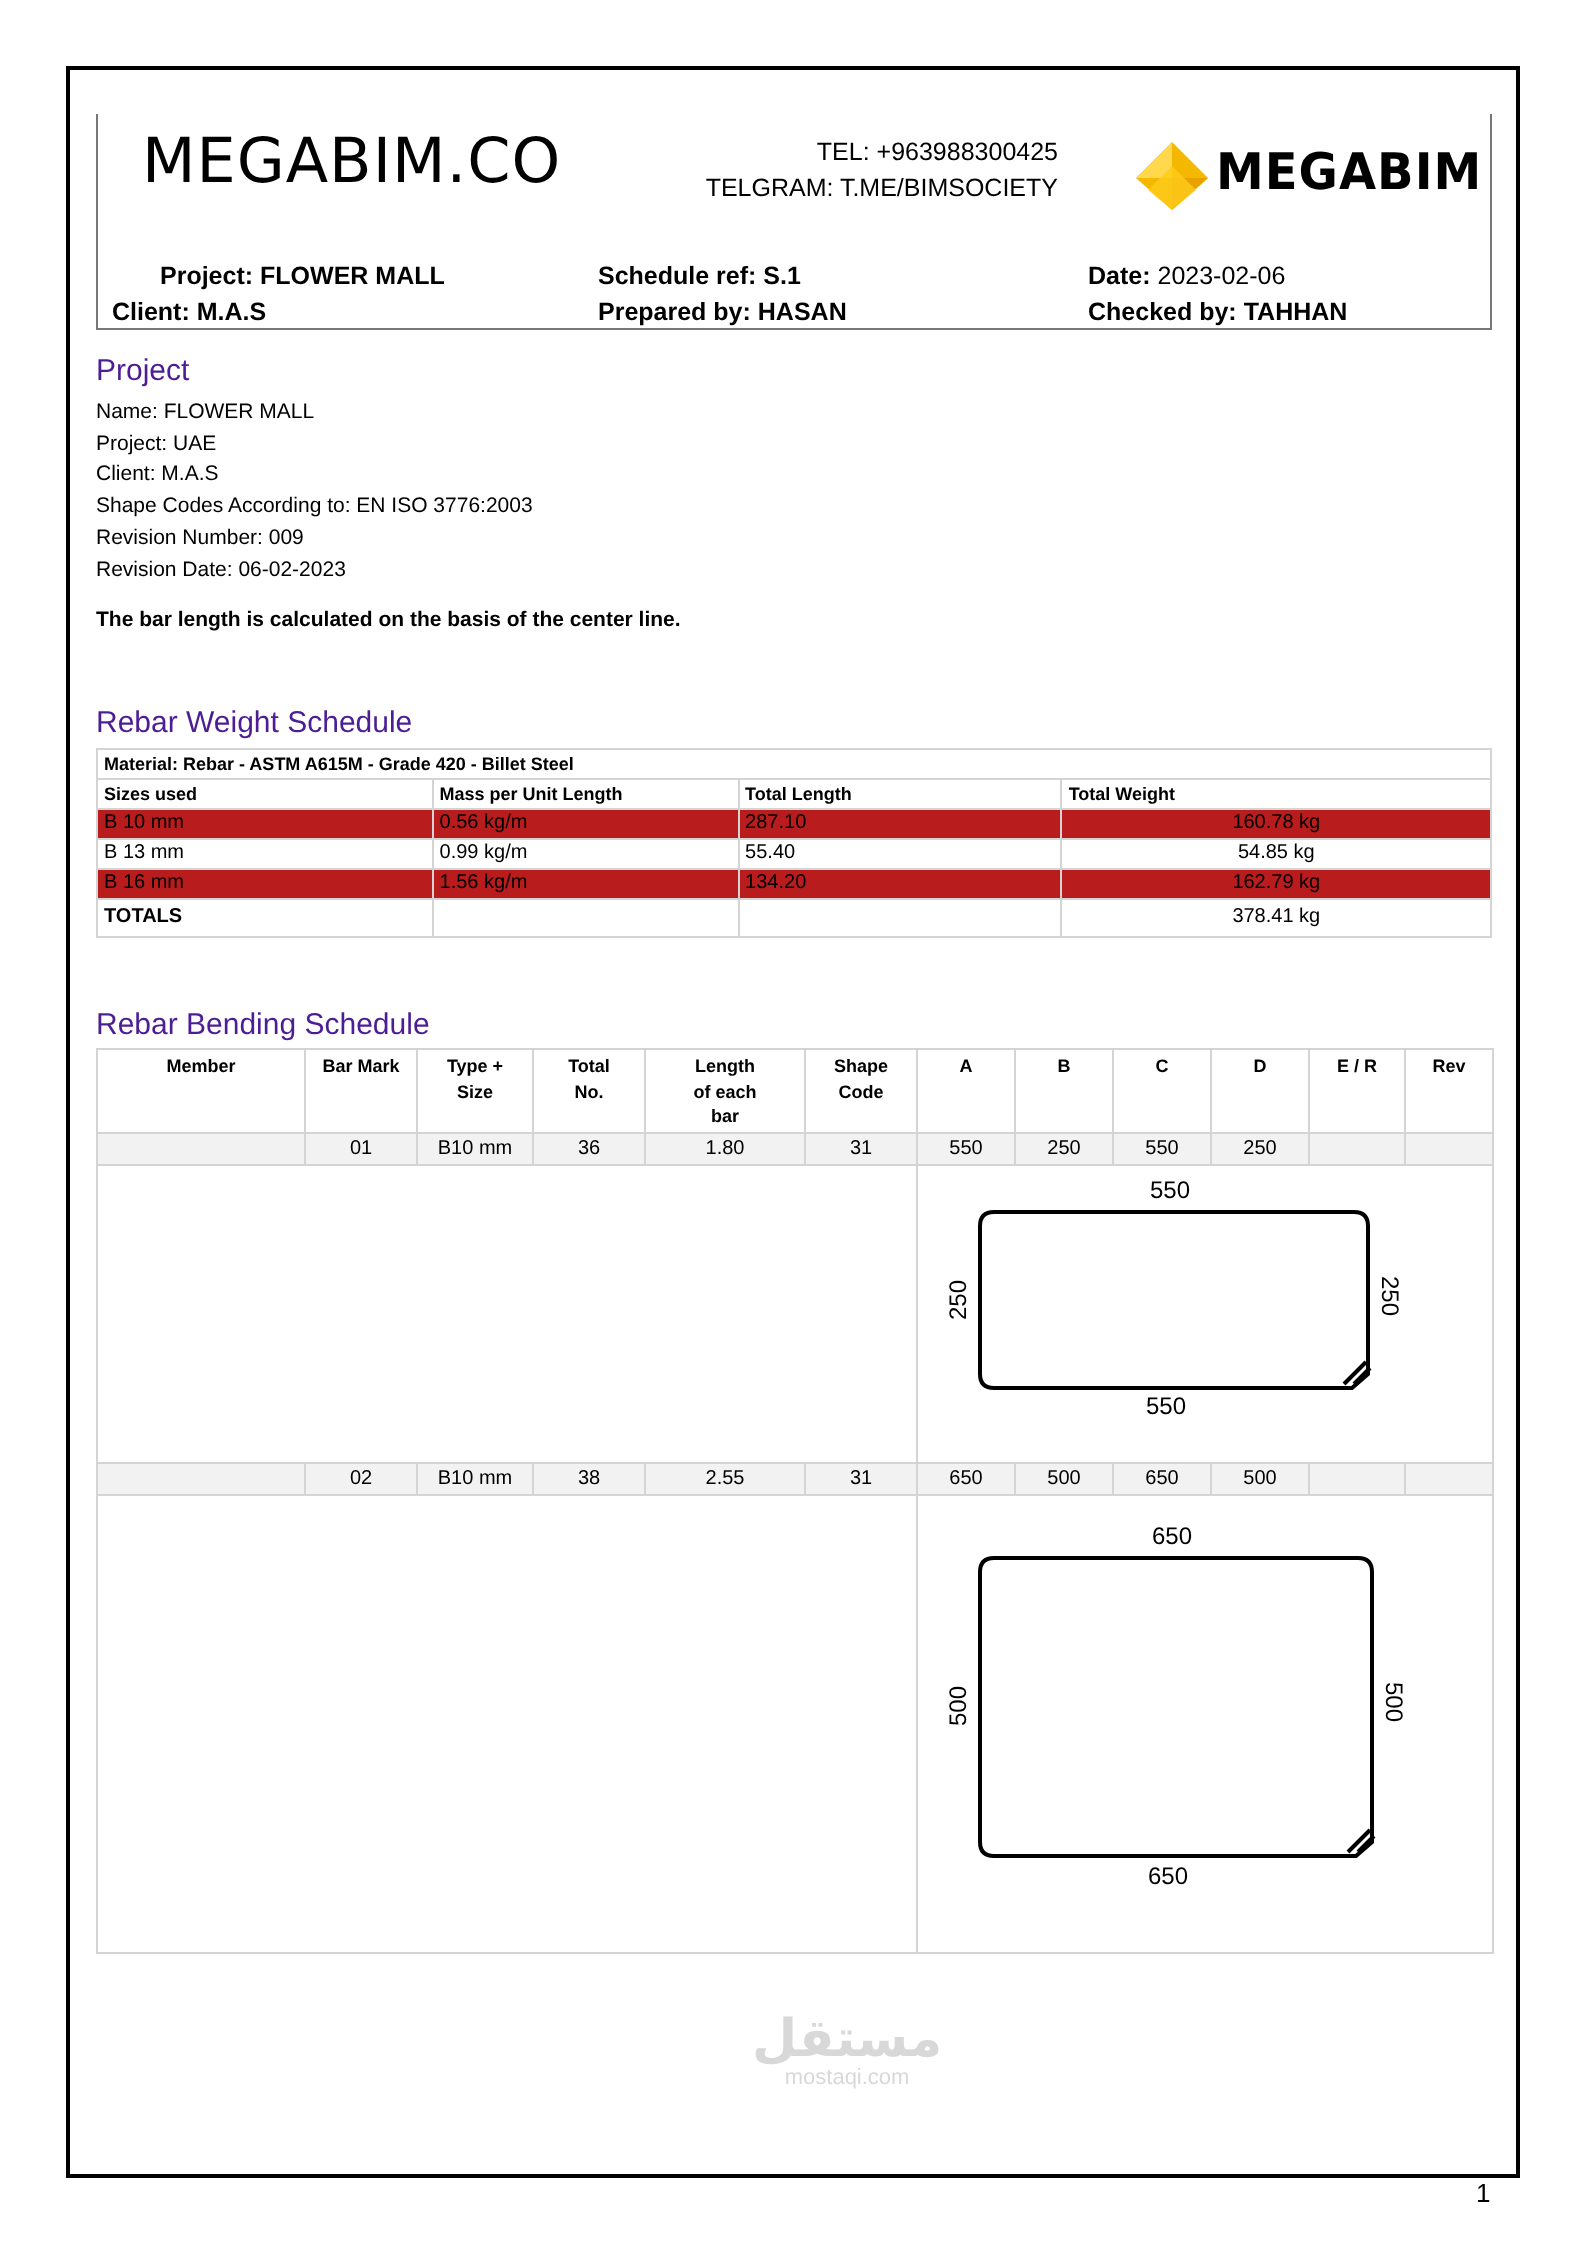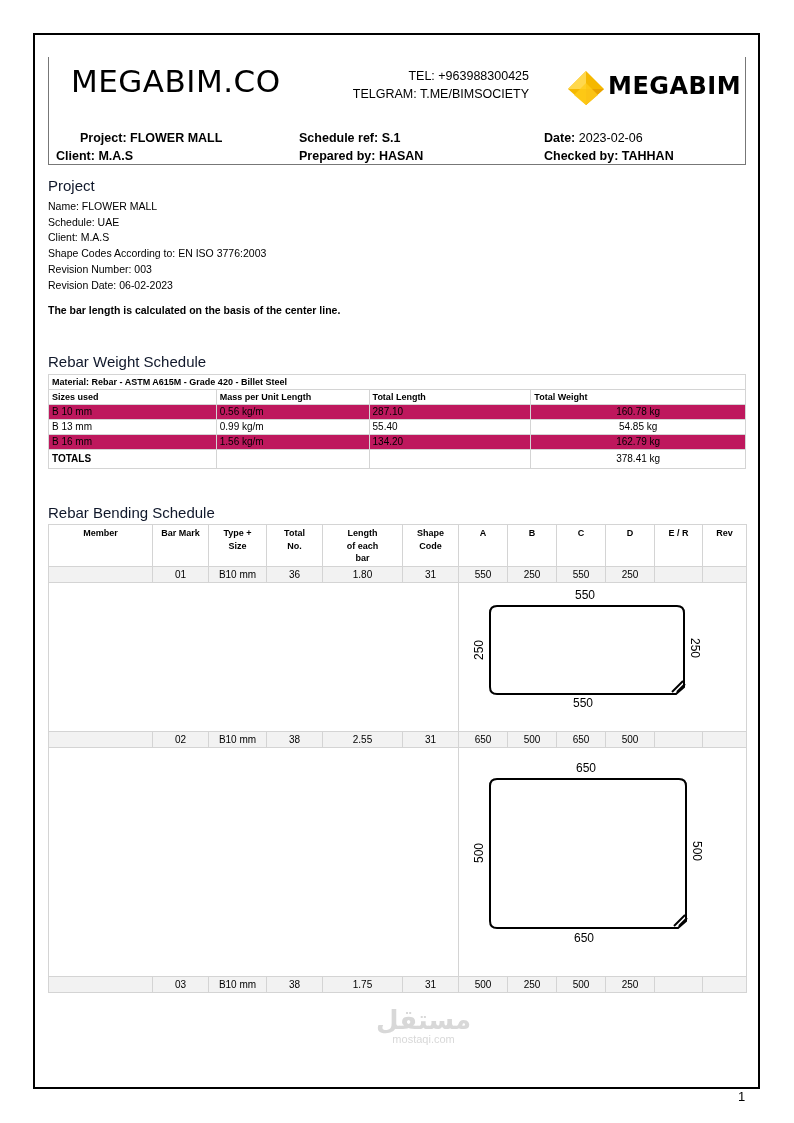--- a/index.html
+++ b/index.html
@@ -5,29 +5,29 @@
   html, body { margin:0; padding:0; background:#fff; }
   body { width:794px; height:1123px; position:relative; font-family:"Liberation Sans", sans-serif; color:#000; overflow:hidden; }
   .page-frame { position:absolute; left:33px; top:33px; width:727px; height:1056px; border:2px solid #000; box-sizing:border-box; }
   .hdr { position:absolute; left:48px; top:33px; width:698px; height:108px; border-left:1px solid #777; border-right:1px solid #777; border-bottom:1px solid #777; box-sizing:border-box;margin-top:24px; }
   .brand { position:absolute; left:22px; top:6px; font-size:31px; letter-spacing:0.5px; font-family:"DejaVu Sans", sans-serif; font-weight:normal; }
   .contact { position:absolute; left:250px; top:10px; width:230px; text-align:right; font-size:12.5px; line-height:18px; }
   .logo { position:absolute; left:515px; top:12px; width:160px; height:40px; }
   .logo-text { position:absolute; left:44px; top:3px; font-size:24px; font-weight:bold; letter-spacing:0.5px; font-family:"DejaVu Sans", sans-serif; transform:scaleY(1.05); }
   .hdr-row { position:absolute; font-size:12.5px; font-weight:bold; }
   .hdr-row .v-normal { font-weight:normal; }
-  .h2 { position:absolute; left:48px; color:#0f172a; font-size:15px; }
+  .h2 { position:absolute; left:48px; color:#4c1d95; font-size:15px; }
   .proj-lines { position:absolute; left:48px; top:199px; font-size:10.5px; line-height:15.7px; }
   .note { position:absolute; left:48px; top:304px; font-size:10.5px; font-weight:bold;text-align:center; }
   table { border-collapse:collapse; position:absolute; font-size:10px; }
   .wt { left:48px; top:374px; width:698px; }
   .wt td { border:1px solid #d4d4d4; padding:1px 3px; height:12px; line-height:12px; }
   .wt .mat td { font-weight:bold; font-size:9px; }
   .wt .hd td { font-weight:bold; font-size:9px; }
-  .wt .gray td { background:#be185d; }
+  .wt .gray td { background:#b91c1c; }
   .wt .right { text-align:center; }
   .bt { left:48px; top:524px; width:698px; table-layout:fixed; }
   .bt td, .bt th { border:1px solid #d4d4d4; text-align:center; padding:0; font-size:9.5px; }
   .bt th { font-weight:bold; vertical-align:top; padding-top:2px; height:39px; line-height:12.5px; font-size:9px; }
   .bt .data td { background:#f2f2f2; height:15px; line-height:15px; font-size:10px; }
   .bt .shape-row td { height:148px; background:#fff; }
   .bt .shape-row2 td { height:228px; background:#fff; }
   .bt .shape-row td.left, .bt .shape-row2 td.left { border-right:1px solid #d4d4d4; }
   .page-num { position:absolute; left:738px; top:1089px; font-size:13px; }
   .watermark { position:absolute; left:348px; top:1007px; color:#d8d8d8; text-align:center; font-size:11px;margin-left:28px; }
@@ -70,24 +70,24 @@
     <span>Date:</span> <span class="v-normal">2023-02-06</span>
   </div>
   <div class="hdr-row" style="left:495px; top:92px;">
     <span>Checked by:</span> <span>TAHHAN</span>
   </div>
 </div>
 
 <div class="h2" style="top:177px;">Project</div>
 <div class="proj-lines">
   <div>Name: FLOWER  MALL</div>
-  <div>Schedule: UAE</div>
+  <div>Project: UAE</div>
   <div>Client: M.A.S</div>
   <div>Shape Codes According to: EN ISO 3776:2003</div>
-  <div>Revision Number: 003</div>
+  <div>Revision Number: 009</div>
   <div>Revision Date: 06-02-2023</div>
 </div>
 <div class="note">The bar length is calculated on the basis of the center line.</div>
 
 <div class="h2" style="top:353px;">Rebar Weight Schedule</div>
 <table class="wt">
   <colgroup>
       <col style="width:168px">
       <col style="width:153px">
       <col style="width:162px">
@@ -226,34 +226,20 @@
         <line x1="215" y1="178" x2="226" y2="167" stroke="#000" stroke-width="2"></line>
         <line x1="220" y1="178" x2="228" y2="170" stroke="#000" stroke-width="2"></line>
       </svg>
       <div style="position:absolute;left:117px;top:13px;font-size:12px;">650</div>
       <div style="position:absolute;left:115px;top:183px;font-size:12px;">650</div>
       <div style="position:absolute;left:10px;top:98px;font-size:12px;transform:rotate(-90deg);">500</div>
       <div style="position:absolute;left:228px;top:96px;font-size:12px;transform:rotate(90deg);">500</div>
     </td>
   </tr>
 
-  <tr class="data">
-    <td></td>
-    <td>03</td>
-    <td>B10 mm</td>
-    <td>38</td>
-    <td>1.75</td>
-    <td>31</td>
-    <td>500</td>
-    <td>250</td>
-    <td>500</td>
-    <td>250</td>
-    <td></td>
-    <td></td>
-  </tr>
 </tbody>
   </table>
 
 <div class="watermark">
   <div class="ar">مستقل</div>
   <div>mostaqi.com</div>
 </div>
 <div class="page-num">1</div>
 
 </body></html>

